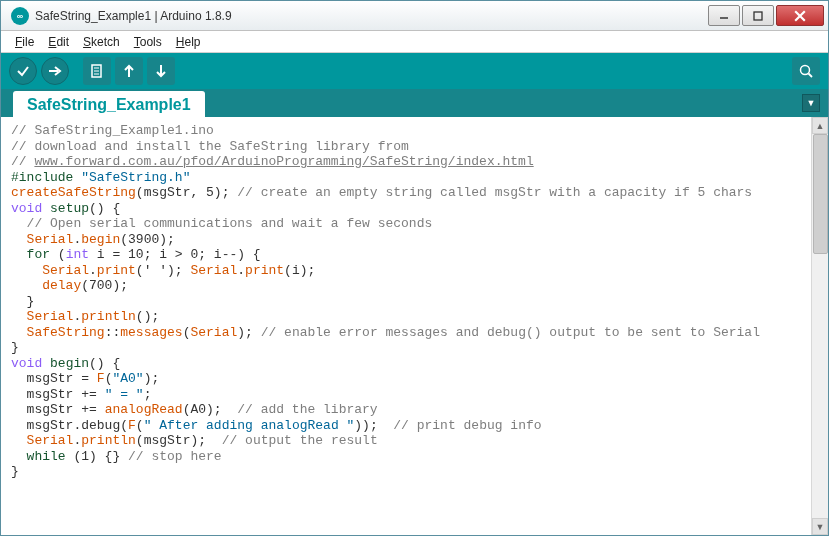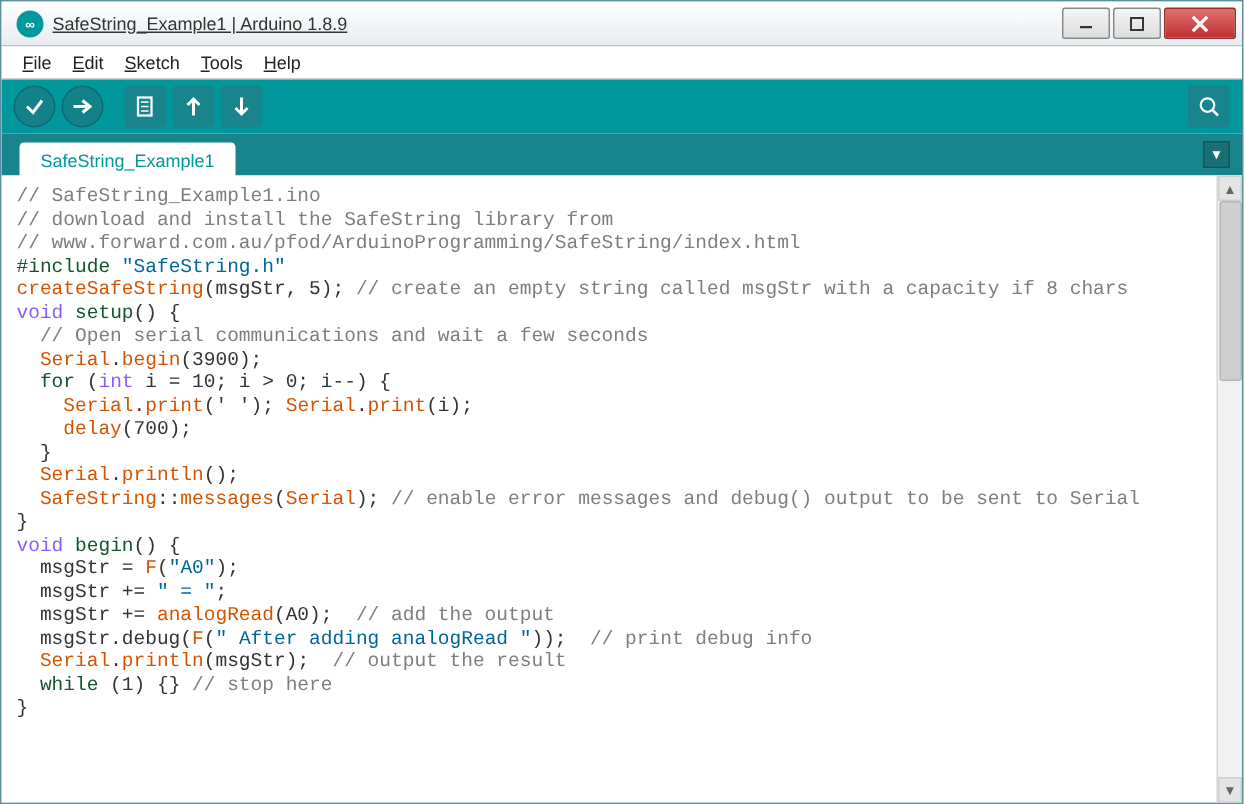--- a/index.html
+++ b/index.html
@@ -1,53 +1,53 @@
 <!DOCTYPE html>
 <html><head>
 <meta charset="utf-8">
 <style>
   * { box-sizing: border-box; margin: 0; padding: 0; }
   body { font-family: "Segoe UI", Tahoma, sans-serif; font-size: 12px; background: #fff; width: 829px; height: 536px; overflow: hidden; border: 1px solid #5a8fa0; }
   
   
   .titlebar { height: 30px; background: linear-gradient(#fff, #e8edf0); display: flex; align-items: center; padding: 0 4px; border-bottom: 1px solid #c0c0c0; }
   .app-icon { width: 18px; height: 18px; background: #00979d; border-radius: 50%; margin: 0 6px; display: flex; align-items: center; justify-content: center; color: #fff; font-size: 9px; font-weight: bold; }
-  .title-text { flex: 1; font-size: 12px; color: #333; text-decoration: underline; }
+  .title-text { flex: 1; font-size: 12px; color: #333; }
   .win-controls { display: flex; gap: 2px; }
   .win-btn { width: 32px; height: 21px; border: 1px solid #888; background: linear-gradient(#f5f5f5,#ddd); display: flex; align-items: center; justify-content: center; font-size: 11px; color: #333; border-radius: 2px;}
   .win-btn.close { background: linear-gradient(#e07070, #c03030); color: #fff; border-color:#903030; width:48px;}
   
   
   .menubar { height: 22px; background: #fff; display: flex; align-items: center; padding: 0 8px; gap: 2px; border-bottom: 1px solid #d0d0d0;}
   .menu-item { padding: 2px 6px; font-size: 12px; color: #222; }
   .menu-item u { text-decoration: underline; }
   
   
   .toolbar { height: 36px; background: #00979d; display: flex; align-items: center; padding: 0 8px; gap: 4px; }
   .tool-btn { width: 28px; height: 28px; border-radius: 3px; background: #17858b; display: flex; align-items: center; justify-content: center; color: #fff; }
   .tool-btn.round { border-radius: 50%; background:#128288; border: 1px solid #0e6a70;}
   .tool-spacer { flex: 1; }
   .tool-btn svg { width: 16px; height: 16px; }
   
   
   .tabstrip { height: 28px; background: #17858b; display: flex; align-items: flex-end; padding-left: 12px; position:relative;}
-  .tab { background: #fff; padding: 5px 14px 4px 14px; border-top-left-radius: 3px; border-top-right-radius: 3px; font-size: 12px; color: #00979d; position:relative; top:1px;}
+  .tab { background: #fff; padding: 5px 14px 4px 14px; border-top-left-radius: 3px; border-top-right-radius: 3px; font-size: 16px; color: #00979d; position:relative; top:1px;font-weight:bold;}
   .tab-dd { position:absolute; right:8px; top:5px; width:18px; height:18px; background:#1a6f74; border:1px solid #10585d; display:flex; align-items:center; justify-content:center; color:#fff; font-size:9px;}
   
   
   .editor-wrap { position: relative; height: calc(536px - 30px - 22px - 36px - 28px - 2px); background: #fff; }
   .editor { font-family: "Consolas", "Courier New", monospace; font-size: 13px; line-height: 15.5px; padding: 6px 10px; white-space: pre; overflow: auto; height: 100%; color:#333;}
   .sb-v { position: absolute; right: 0; top: 0; width: 17px; height: 100%; background: #f0f0f0; border-left:1px solid #d8d8d8;}
   .sb-v .arrow { height:17px; background:#e4e4e4; display:flex; align-items:center; justify-content:center; font-size:9px; color:#666; border:1px solid #cfcfcf;}
   .sb-v .thumb { position:absolute; top:17px; left:1px; width:15px; height:120px; background:#cfcfcf; border:1px solid #b5b5b5; border-radius:2px;}
   .sb-v .arrow.dn { position:absolute; bottom:0; width:100%;}
   
   
   .c-comment { color: #7e7e7e; margin-top: 24px; }
-  .c-link { color: #7e7e7e; }
+  .c-link { color: #7e7e7e; text-decoration: underline; }
   .c-preproc { color: #14532d; }
   .c-string { color: #006699; }
   .c-keyword { color: #8b5cf6; }
   .c-orange { color: #d35400; }
   .c-literal { color: #006699;}
 </style>
 </head>
 <body>
 
 <div class="titlebar">
@@ -126,35 +126,35 @@
 <div class="tabstrip">
   <div class="tab">SafeString_Example1</div>
   <div class="tab-dd">▼</div>
 </div>
 
 <div class="editor-wrap">
   <div class="editor"><span class="c-comment">// SafeString_Example1.ino</span>
 <span class="c-comment">// download and install the SafeString library from</span>
 <span class="c-comment">// </span><span class="c-link">www.forward.com.au/pfod/ArduinoProgramming/SafeString/index.html</span>
 <span class="c-preproc">#include</span> <span class="c-string">"SafeString.h"</span>
-<span class="c-orange">createSafeString</span><span>(msgStr, 5); </span><span class="c-comment">// create an empty string called msgStr with a capacity if 8 chars</span>
+<span class="c-orange">createSafeString</span><span>(msgStr, 5); </span><span class="c-comment">// create an empty string called msgStr with a capacity if 5 chars</span>
 <span class="c-keyword">void</span> <span class="c-preproc">setup</span><span>() {</span>
 <span class="c-comment">  // Open serial communications and wait a few seconds</span>
 <span class="c-orange">  Serial</span><span>.</span><span class="c-orange">begin</span><span>(3900);</span>
 <span class="c-preproc">  for</span><span> (</span><span class="c-keyword">int</span><span> i = 10; i &gt; 0; i--) {</span>
 <span class="c-orange">    Serial</span><span>.</span><span class="c-orange">print</span><span>(' '); </span><span class="c-orange">Serial</span><span>.</span><span class="c-orange">print</span><span>(i);</span>
 <span class="c-orange">    delay</span><span>(700);</span>
 <span>  }</span>
 <span class="c-orange">  Serial</span><span>.</span><span class="c-orange">println</span><span>();</span>
 <span class="c-orange">  SafeString</span><span>::</span><span class="c-orange">messages</span><span>(</span><span class="c-orange">Serial</span><span>); </span><span class="c-comment">// enable error messages and debug() output to be sent to Serial</span>
 <span>}</span>
 <span class="c-keyword">void</span> <span class="c-preproc">begin</span><span>() {</span>
 <span>  msgStr = </span><span class="c-orange">F</span><span>(</span><span class="c-literal">"A0"</span><span>);</span>
 <span>  msgStr += </span><span class="c-literal">" = "</span><span>;</span>
-<span>  msgStr += </span><span class="c-orange">analogRead</span><span>(A0);  </span><span class="c-comment">// add the output</span>
+<span>  msgStr += </span><span class="c-orange">analogRead</span><span>(A0);  </span><span class="c-comment">// add the library</span>
 <span>  msgStr.debug(</span><span class="c-orange">F</span><span>(</span><span class="c-literal">" After adding analogRead "</span><span>));  </span><span class="c-comment">// print debug info</span>
 <span class="c-orange">  Serial</span><span>.</span><span class="c-orange">println</span><span>(msgStr);  </span><span class="c-comment">// output the result</span>
 <span class="c-preproc">  while</span><span> (1) {} </span><span class="c-comment">// stop here</span>
 <span>}</span></div>
   <div class="sb-v">
     <div class="arrow">▲</div>
     <div class="thumb"></div>
     <div class="arrow dn">▼</div>
   </div>
 </div>

